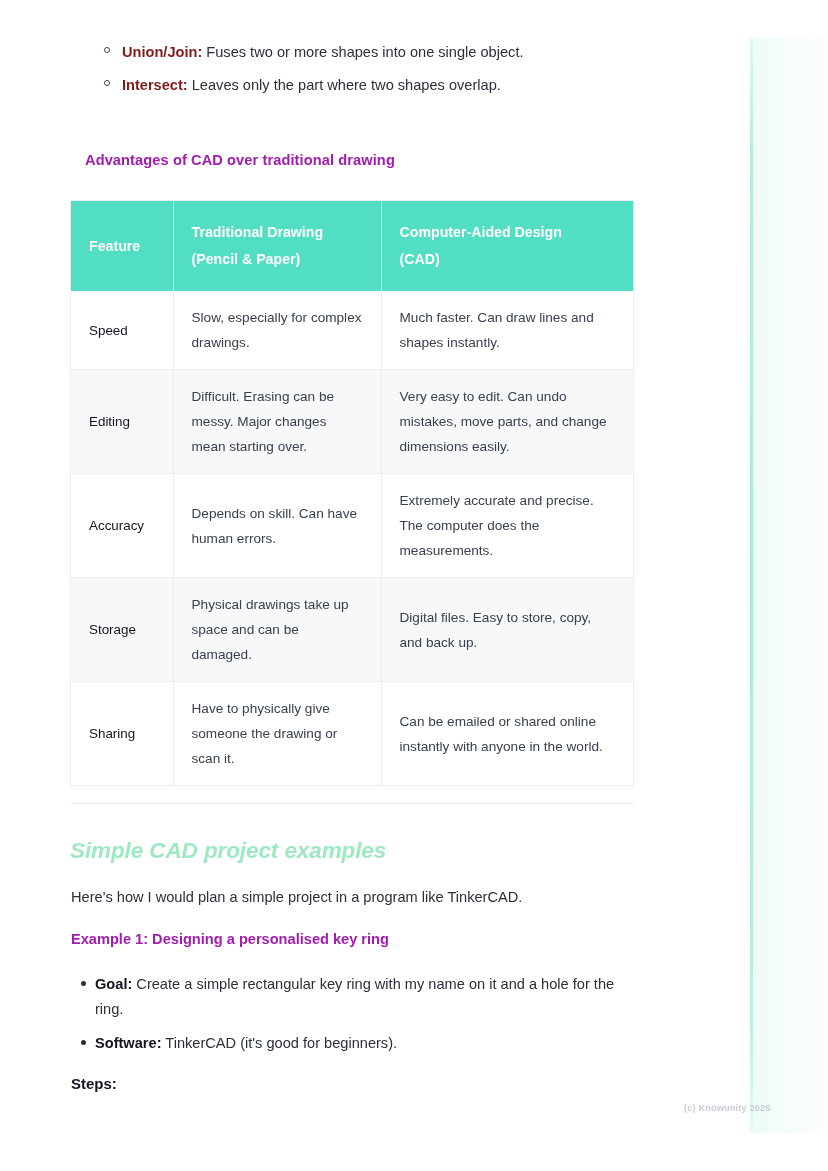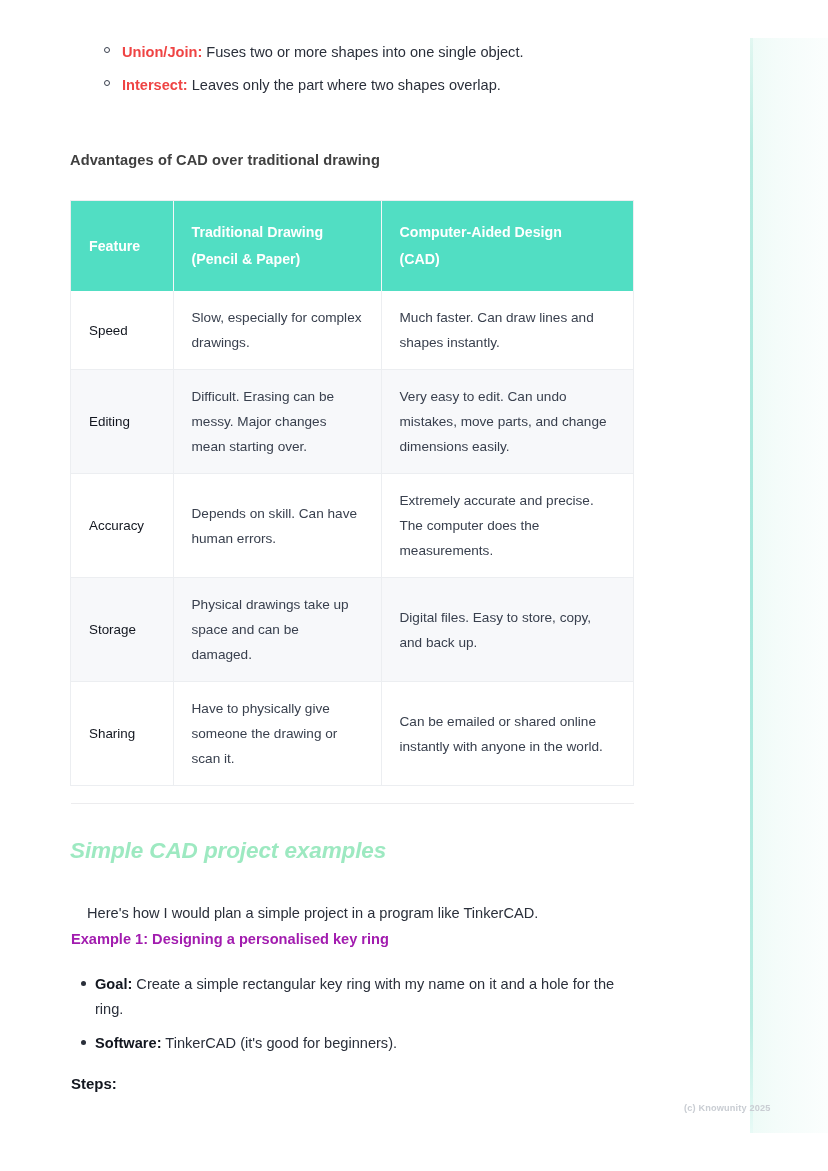--- a/index.html
+++ b/index.html
@@ -68,31 +68,31 @@
     left: 0;
     top: 6px;
     width: 6px;
     height: 6px;
     border: 1.3px solid #3c4250;
     border-radius: 50%;
     box-sizing: border-box;
   }
   ul.sub-list li b {
     font-weight: 700;
-    color: #ef4444;
+    color: #7f1d1d;
   }
 
   h3.section-sub {
     position: absolute;
-    left: 70px;
+    left: 85px;
     top: 152px;
     margin: 0;
     font-size: 14.6px;
     font-weight: 700;
-    color: #404040;
+    color: #a21caf;
     letter-spacing: 0.1px;
   }
 
   
   .cmp-table {
     position: absolute;
     left: 71px;
     top: 201px;
     width: 562px;
     border-collapse: collapse;
@@ -156,21 +156,21 @@
     font-weight: 700;
     color: #9DE9C1;
     letter-spacing: -0.1px;
     font-style: italic;
   }
 
   p.intro {
     position: absolute;
     left: 71px;
     top: 886px;
-    margin: 16px;
+    margin: 0;
     font-size: 14.6px;
     line-height: 22px;
     color: #2a2f3a;
     width: 560px;
   }
 
   h3.example-title {
     position: absolute;
     left: 71px;
     top: 931px;

